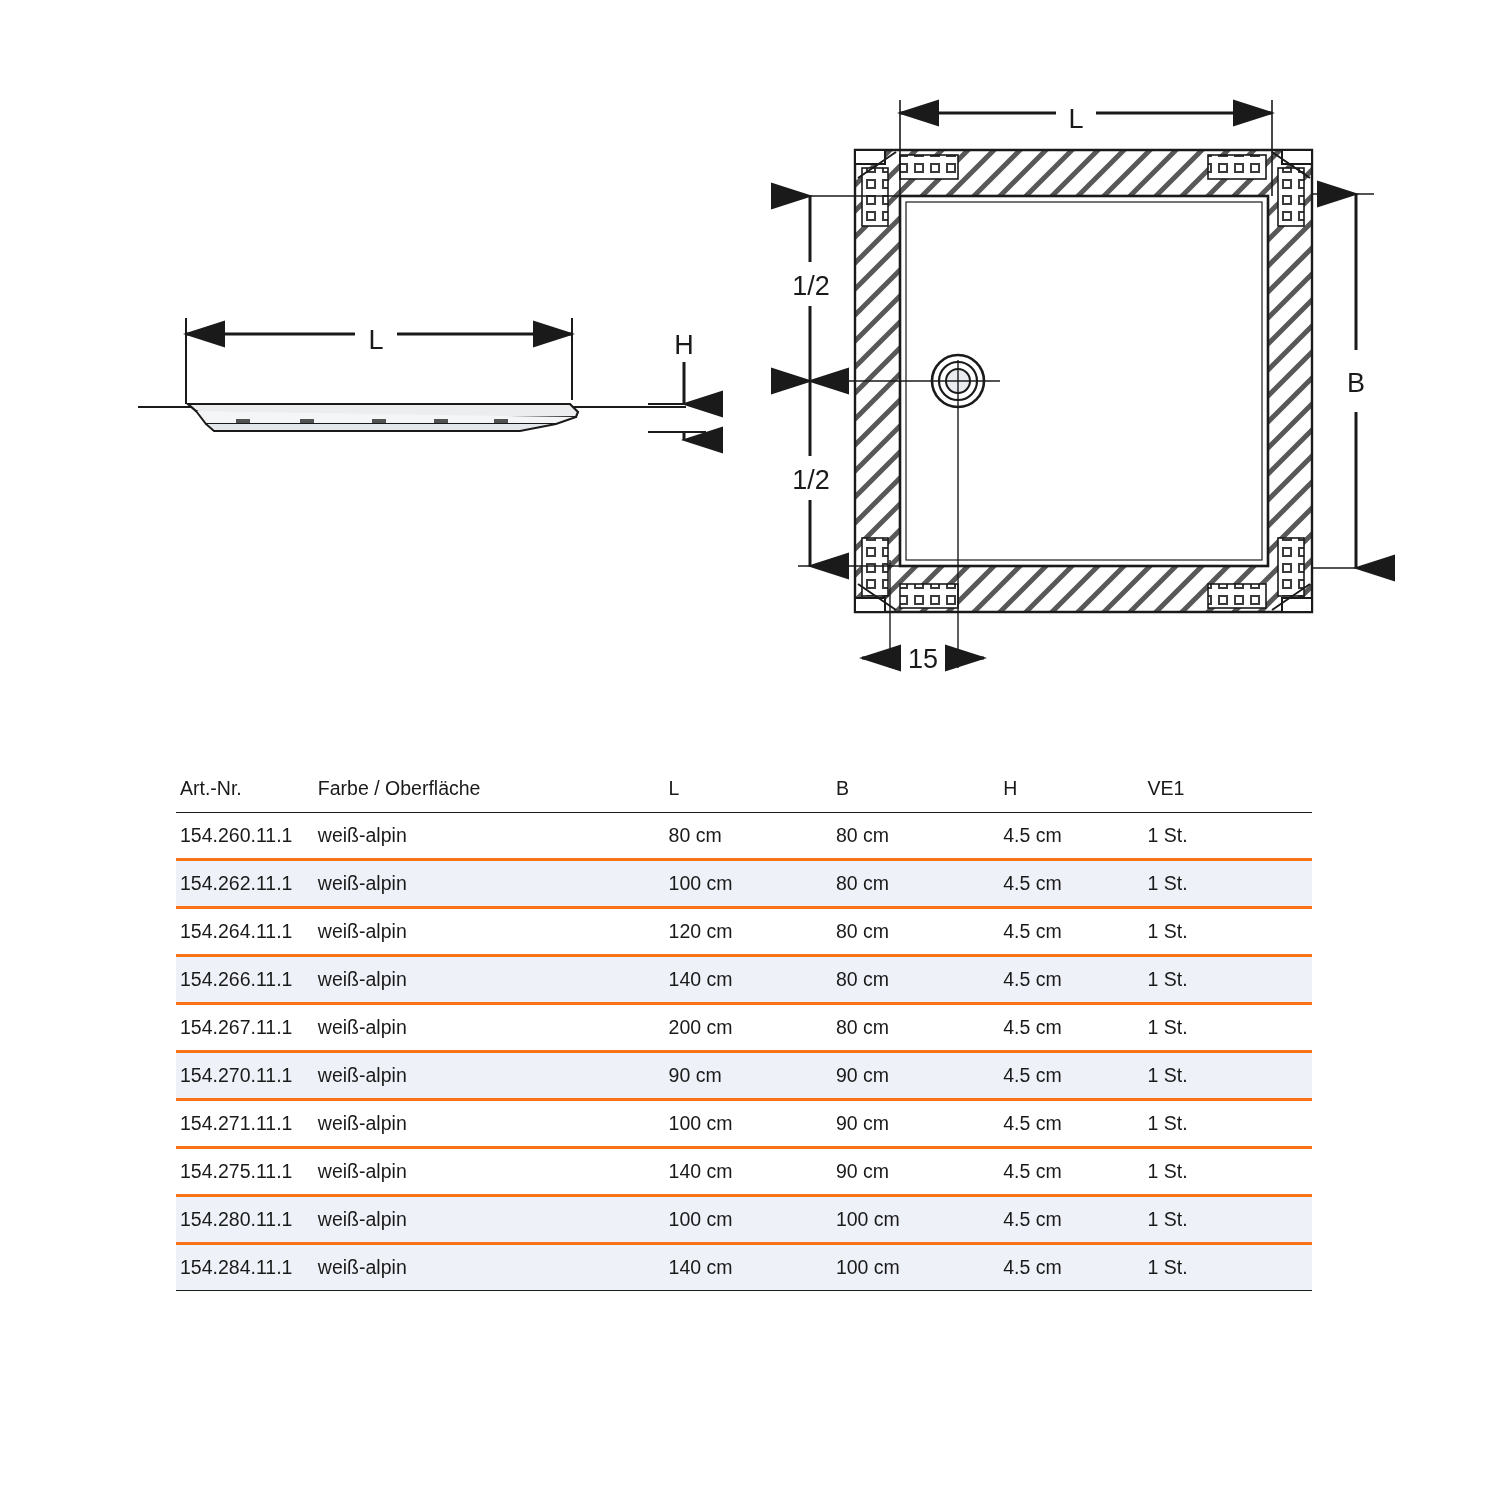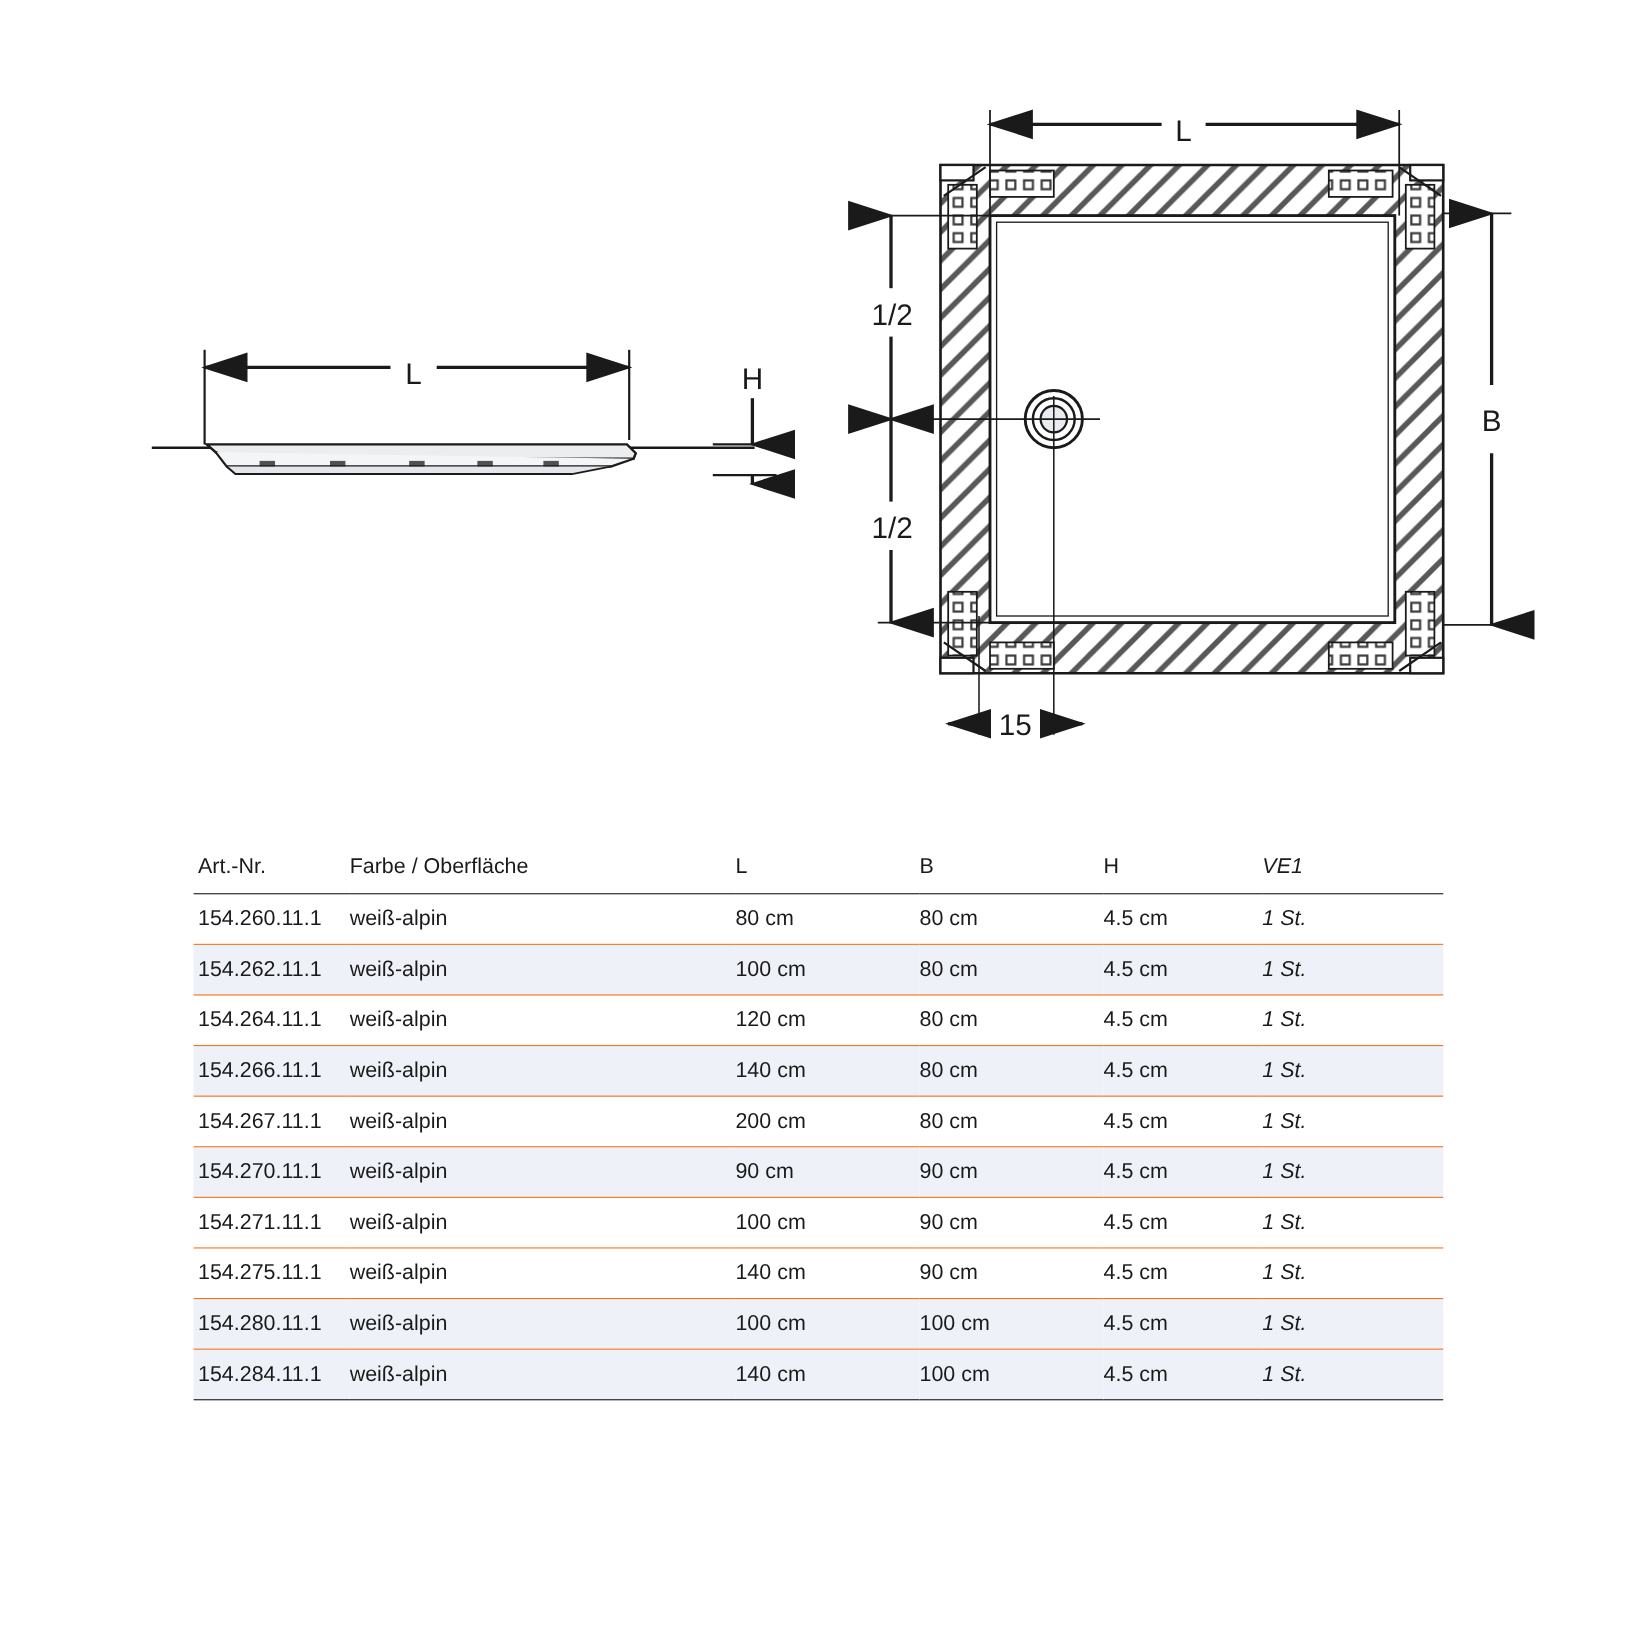--- a/index.html
+++ b/index.html
@@ -54,36 +54,36 @@
   }
   table.spec-table thead tr {
     border-bottom: 1.6px solid #1a1a1a;
   }
   table.spec-table td {
     padding: 11px 0 11px 0;
     color: #1a1a1a;
     font-size: 19.5px;
   }
   table.spec-table tbody tr {
-    border-bottom: 1px solid #f97316;
+    border-bottom: 3px solid #f97316;
   }
   table.spec-table tbody tr.alt {
     background: #eef1f8;
     border-radius: 21px;
   }
   table.spec-table tbody tr:last-child {
     border-bottom: 1.6px solid #1a1a1a;
   }
   
   .col-art   { width: 138px; padding-left: 4px !important; }
   .col-farbe { width: 352px; }
   .col-l     { width: 168px; }
   .col-b     { width: 168px; }
   .col-h     { width: 145px; }
-  .col-ve    { width: 165px; font-style: italic; }
+  .col-ve    { width: 165px; }
 </style>
 </head>
 <body>
 
 <div class="drawing-area">
   <svg width="1500" height="720" viewBox="0 0 1500 720" xmlns="http://www.w3.org/2000/svg">
     <defs>
       <marker id="arrL" markerWidth="14" markerHeight="12" refX="1" refY="6" orient="auto">
         <polygon points="0,6 14,1.5 14,10.5" fill="#1a1a1a"></polygon>
       </marker>

